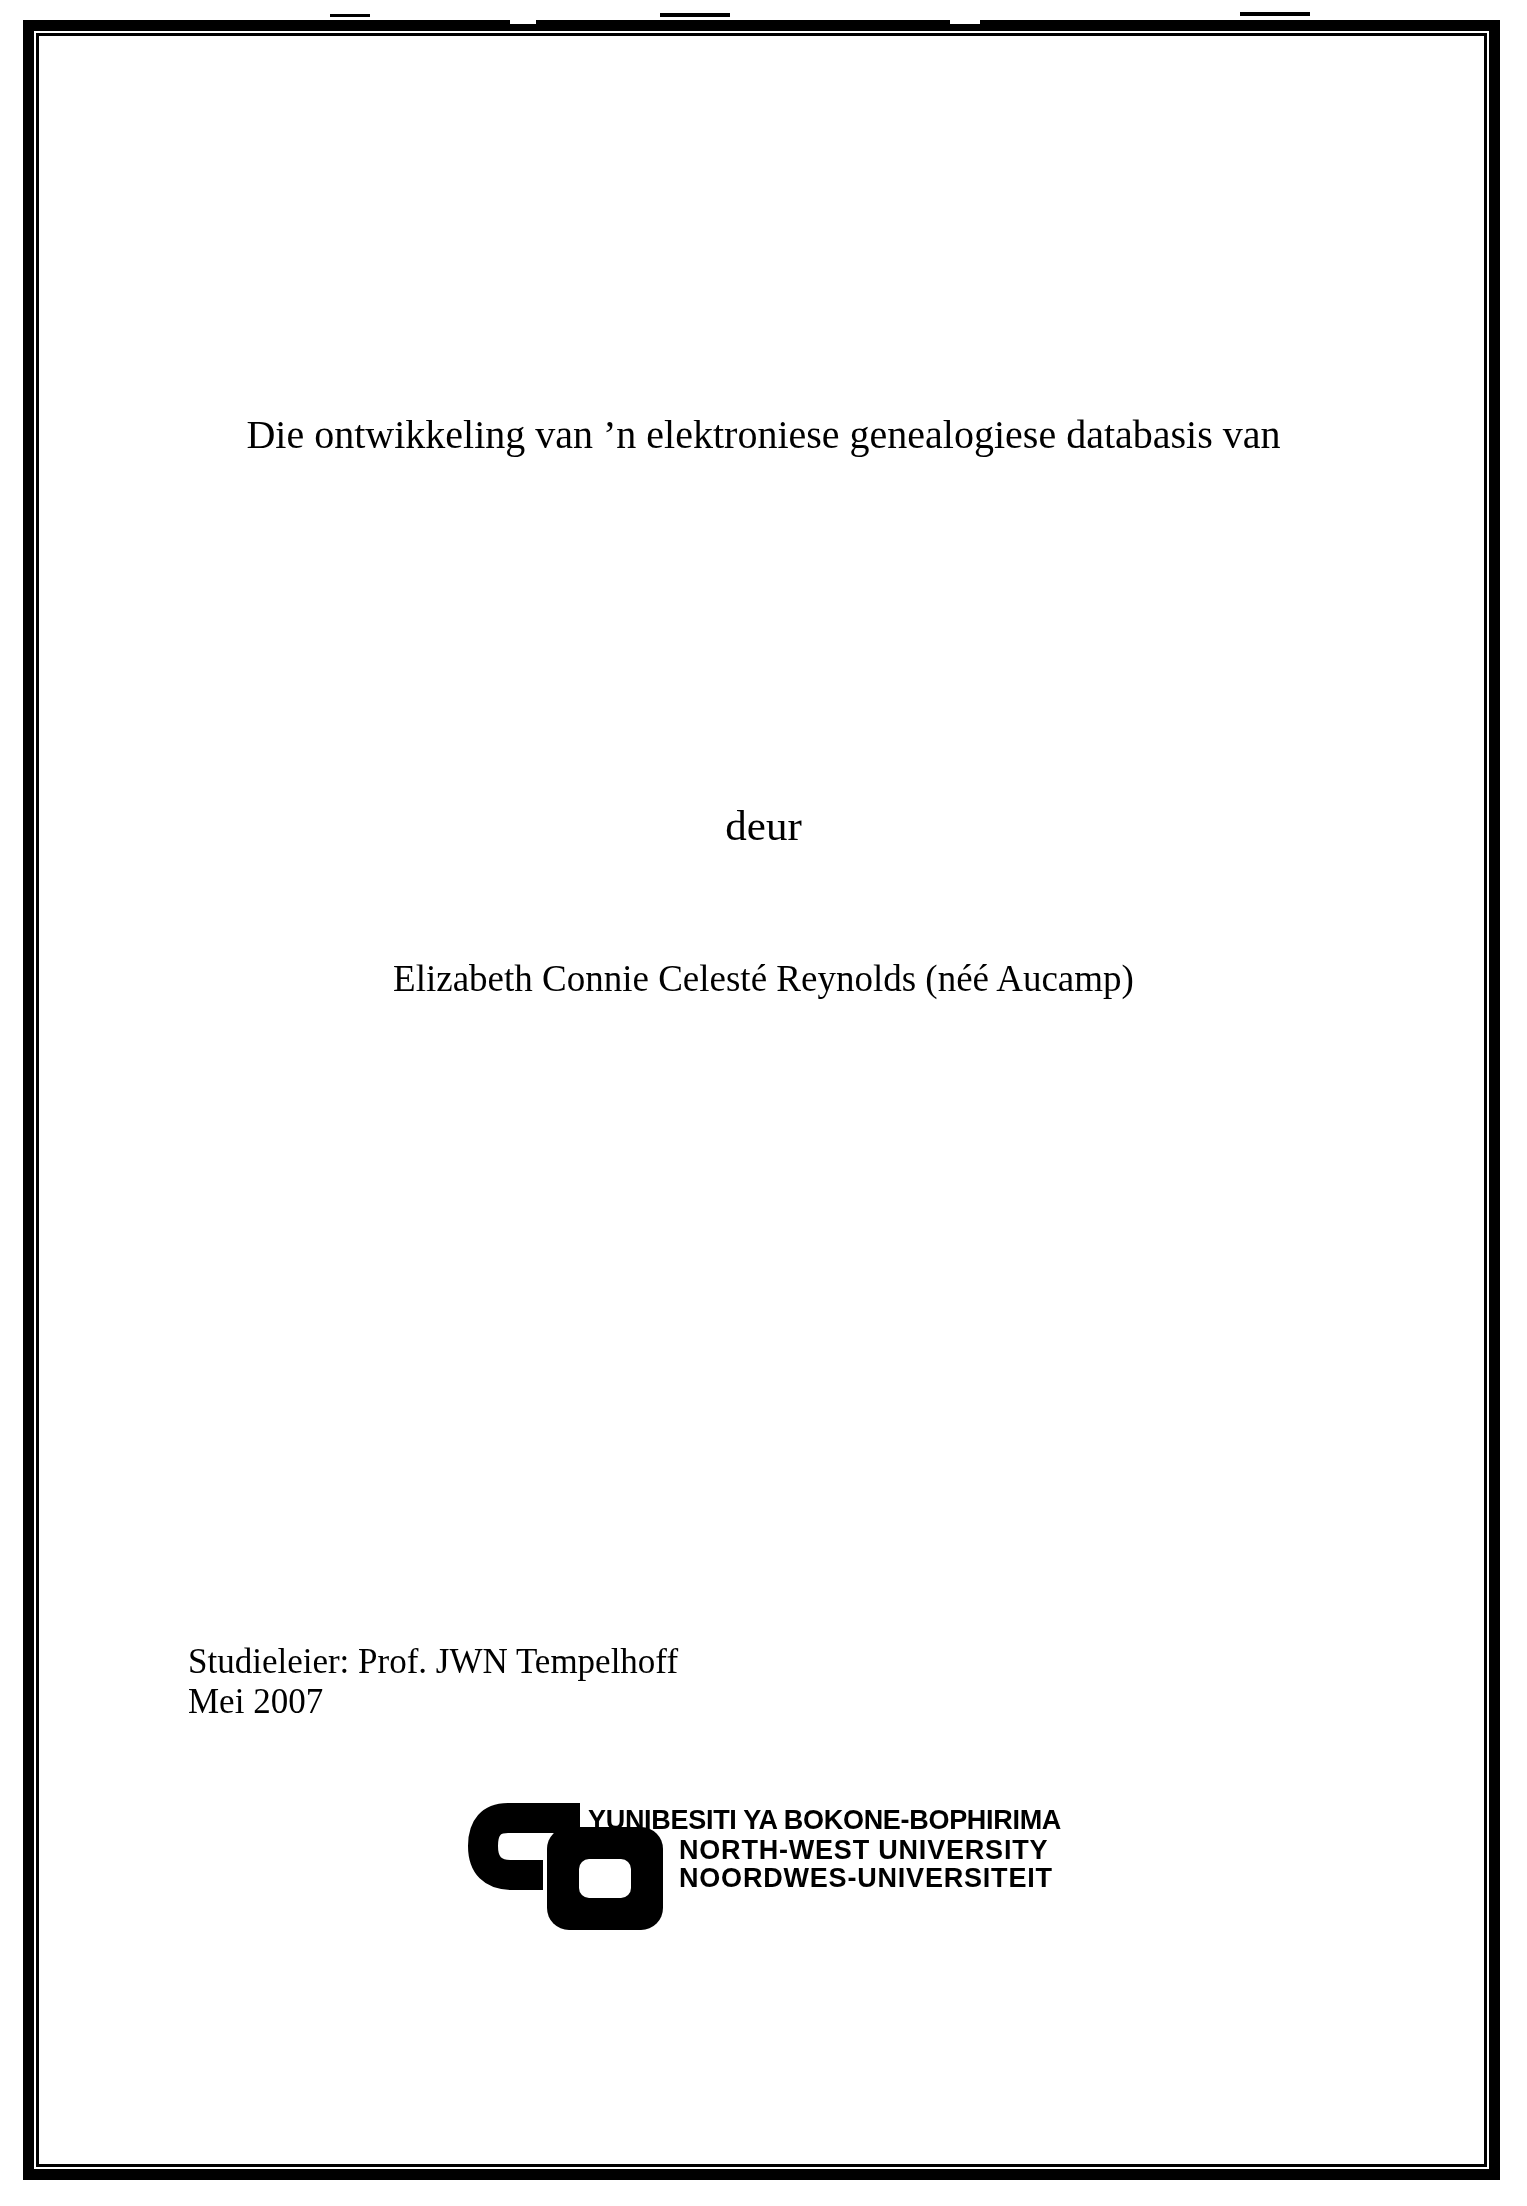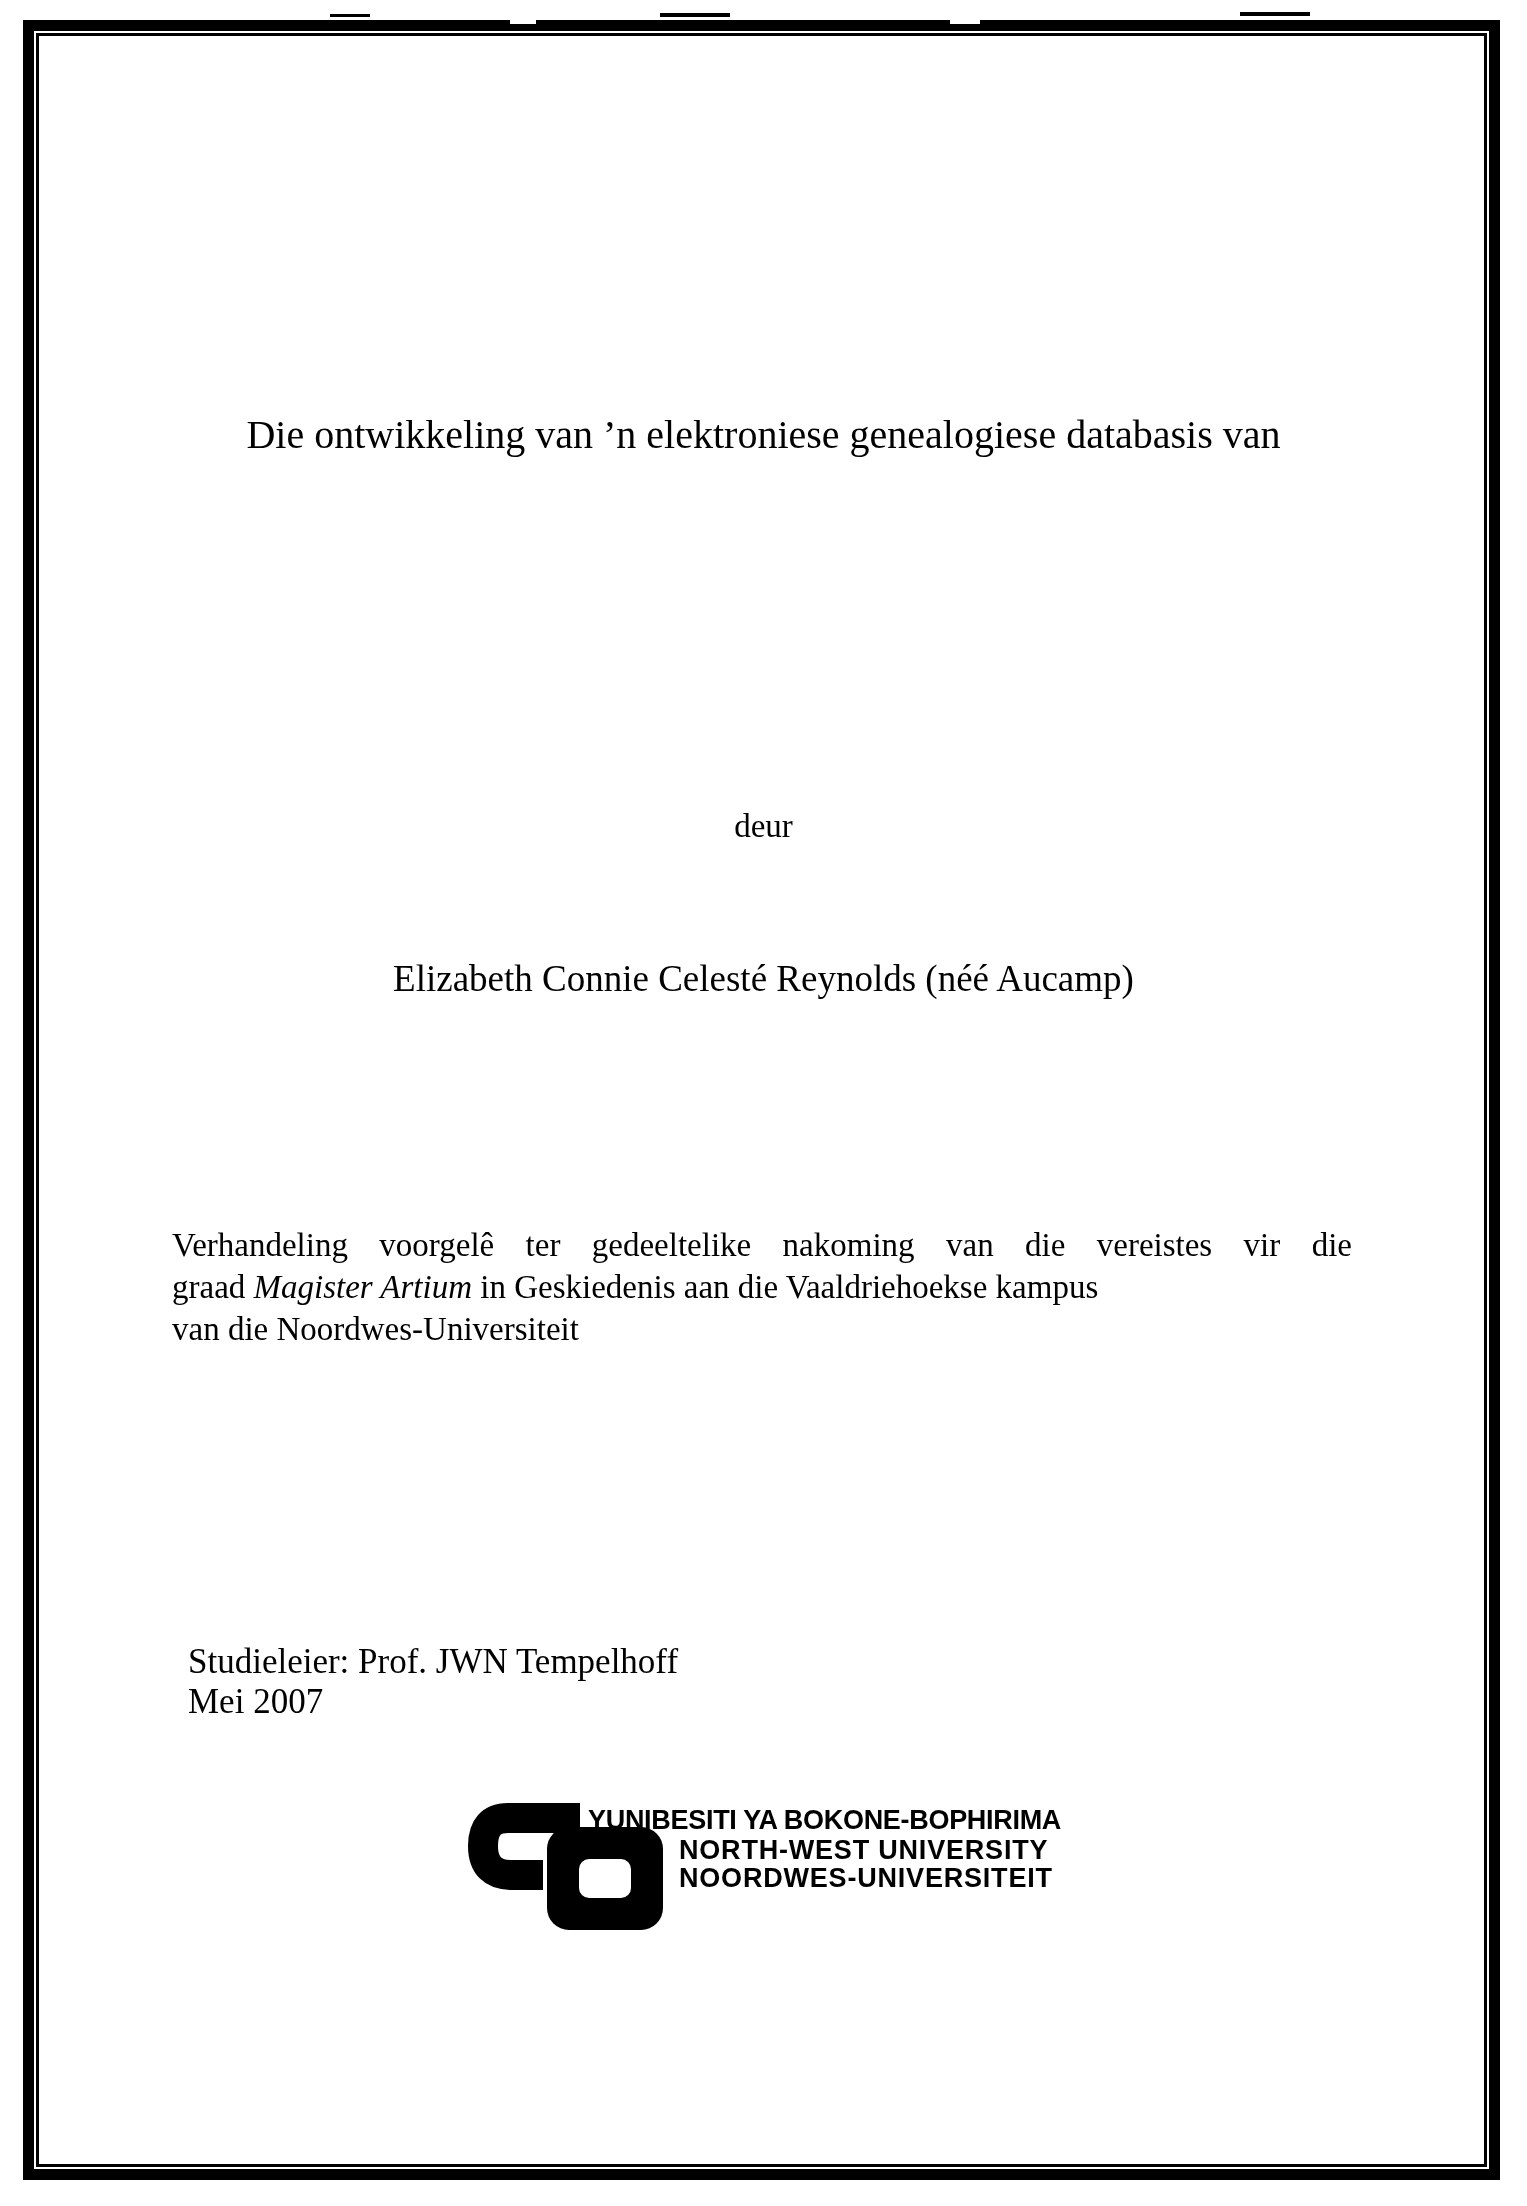--- a/index.html
+++ b/index.html
@@ -12,21 +12,21 @@
   .frame-inner{position:absolute;left:2px;top:2px;right:2px;bottom:2px;
                border:3px solid #000;}
 
   
   .art{position:absolute;background:#000;}
   .nick{position:absolute;background:#fff;}
 
   .title{position:absolute;left:0;top:396px;width:1527px;text-align:center;
          font-size:40px;line-height:78px;}
   .byline{position:absolute;left:0;top:806px;width:1527px;text-align:center;
-          font-size:33px;line-height:40px;}
+          font-size:43px;line-height:40px;}
   .author{position:absolute;left:0;top:956px;width:1527px;text-align:center;
           font-size:37px;line-height:46px;}
 
   .statement{position:absolute;left:172px;top:1224px;width:1180px;
              font-size:33px;line-height:42px;}
   .st-line1{text-align:justify;text-align-last:justify;}
   .it{font-style:italic;}
 
   .supervisor-block{position:absolute;left:188px;top:1642px;
                     font-size:35px;line-height:40px;}
@@ -55,25 +55,20 @@
   <div class="nick" style="left:950px;top:20px;width:30px;height:4px;"></div>
 
   <div class="title">
     <div>Die ontwikkeling van ’n elektroniese genealogiese databasis van</div>
   </div>
 
   <div class="byline">deur</div>
 
   <div class="author">Elizabeth Connie Celesté Reynolds (néé Aucamp)</div>
 
-  <div class="statement">
-    <div class="st-line1">Verhandeling voorgelê ter gedeeltelike nakoming van die vereistes vir die</div>
-    <div><span>graad </span><span class="it">Magister Artium</span><span> in Geskiedenis aan die Vaaldriehoekse kampus</span></div>
-    <div>van die Noordwes-Universiteit</div>
-  </div>
 
   <div class="supervisor-block">
     <div>Studieleier: Prof. JWN Tempelhoff</div>
     <div>Mei 2007</div>
   </div>
 
   <div class="logo">
     <svg class="logo-mark" width="195" height="127" viewBox="0 0 195 127">
 
       <path d="M 112 15 H 40 Q 15 15 15 43 Q 15 72 44 72 L 75 72" fill="none" stroke="#000" stroke-width="30"></path>

